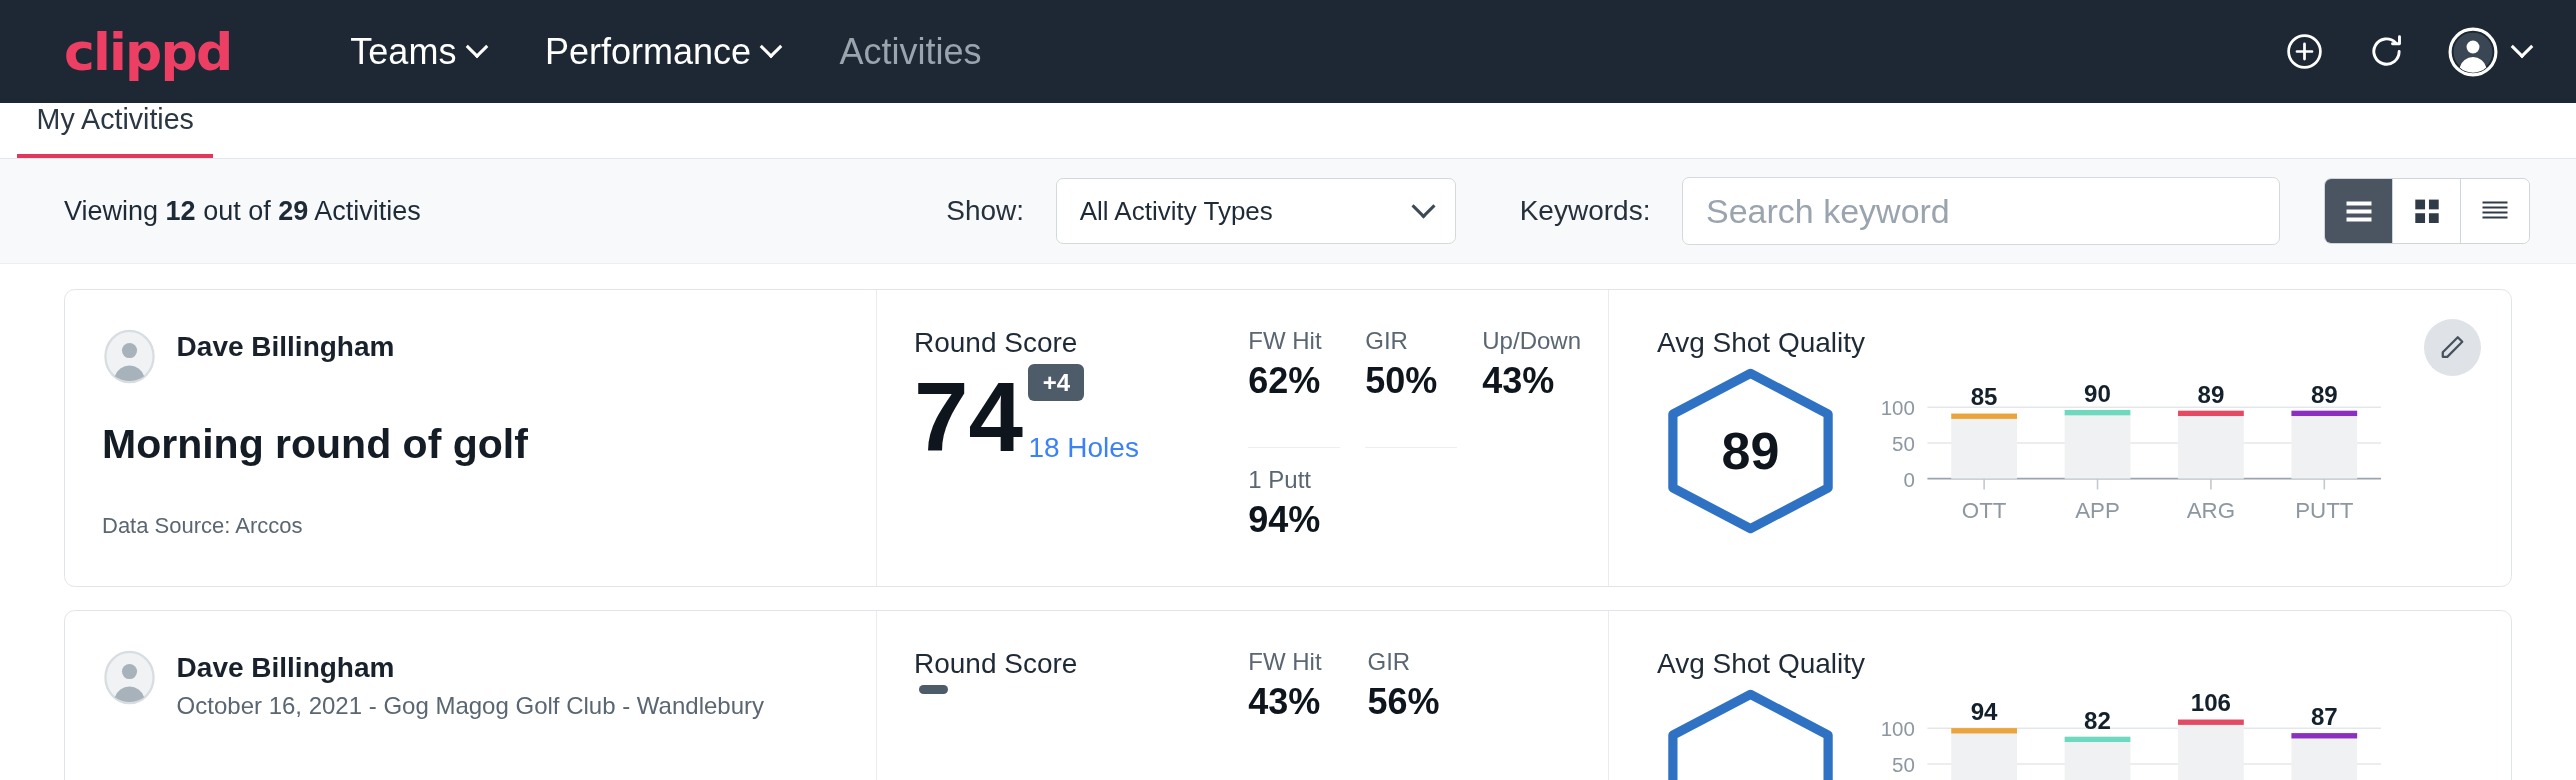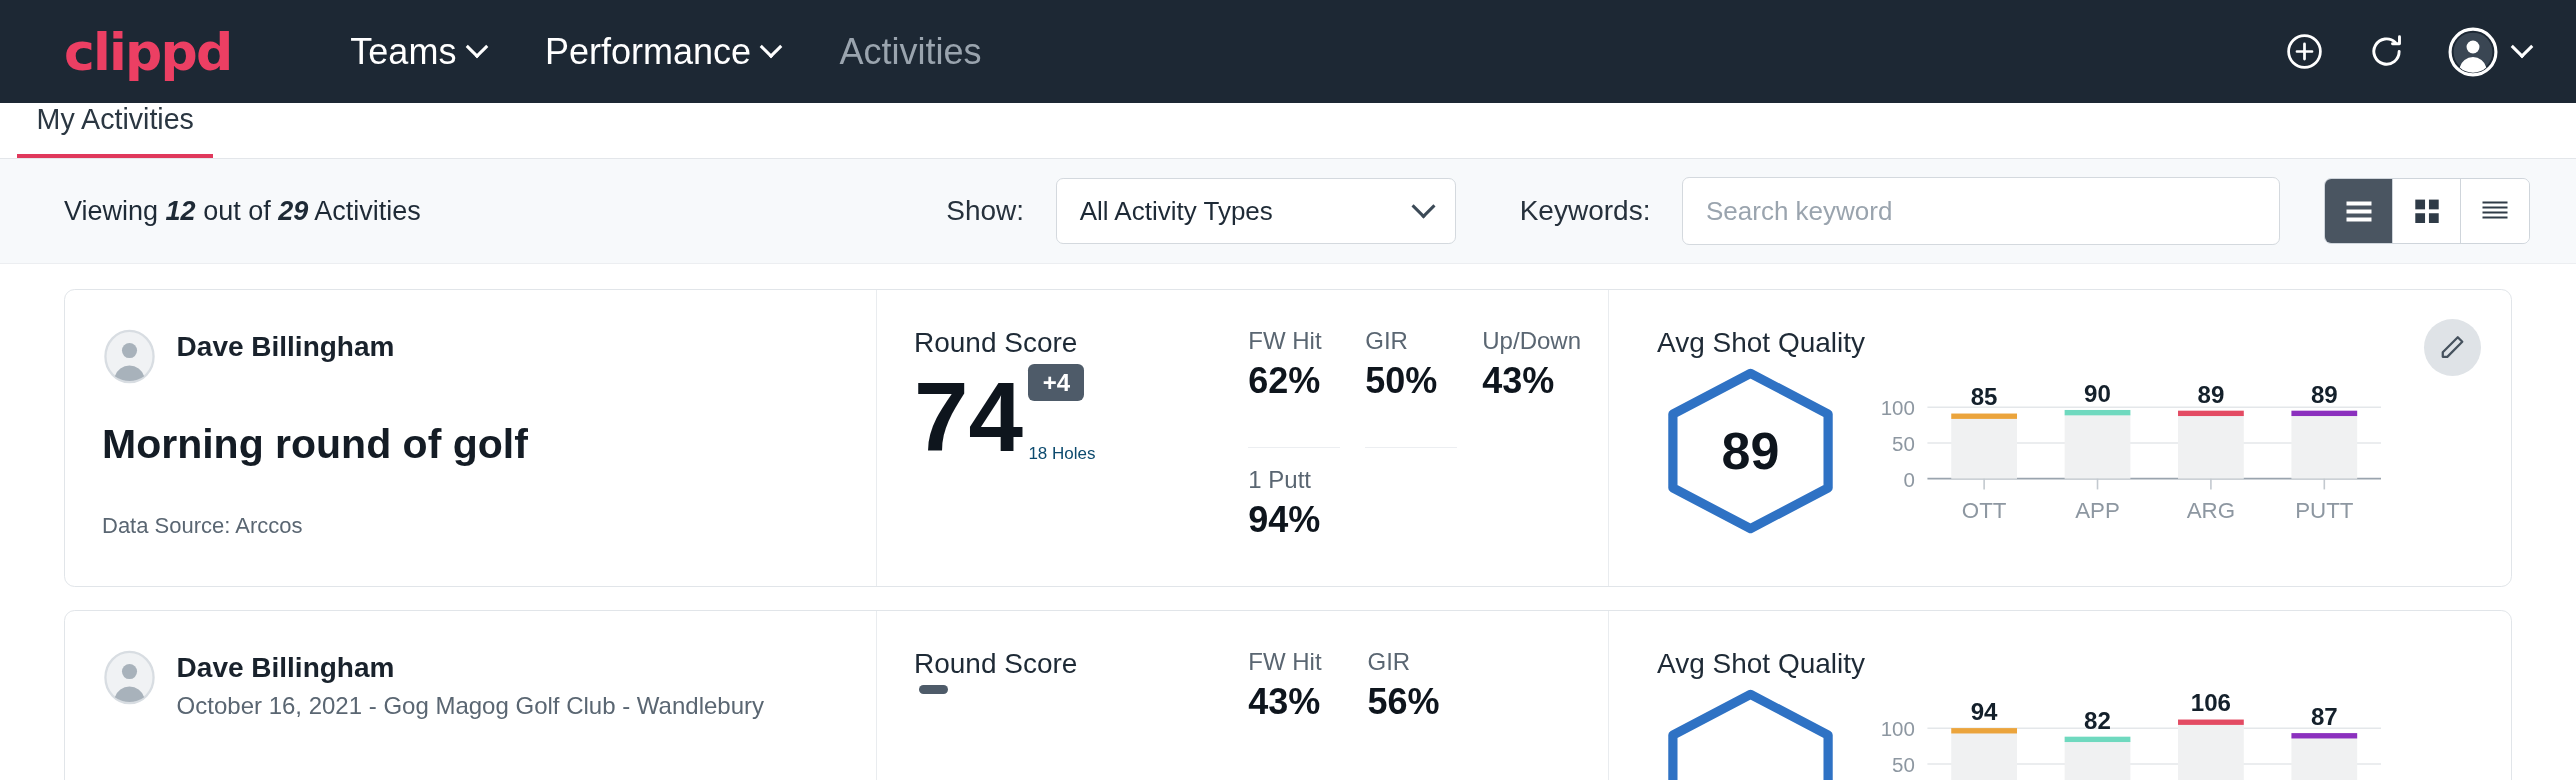--- a/index.html
+++ b/index.html
@@ -72,21 +72,21 @@
   
   .filterbar {
     background: #f7f9fb;
     height: 105px;
     display: flex;
     align-items: center;
     padding: 0 46px 0 64px;
     border-bottom: 0.9px solid #eceef1;
   }
   .viewing { font-size: 27px; color: #1e2a36; white-space: nowrap; }
-  .viewing b { font-weight: 700; font-style: italic; }
+  .viewing b { font-weight: 700; }
   .filters-right {
     margin-left: auto;
     display: flex;
     align-items: center;
     gap: 12px;
   }
   .flabel { font-size: 28px; color: #26313c; margin-right: 19.6px; white-space: nowrap; }
   .select {
     width: 400px; height: 66px;
     background: #fff;
@@ -109,21 +109,21 @@
     width: 598px; height: 68px;
     background: #fff;
     border: 0.9px solid #d4d9de;
     border-radius: 7.1px;
     display: flex; align-items: center;
     padding: 0 23px;
     margin-right: 32px;
   }
   .searchbox input {
     border: none; outline: none;
-    font-size: 26px; color: #1e2a36;
+    font-size: 34px; color: #1e2a36;
     width: 100%;
     font-family: "Liberation Sans", sans-serif;
     background: transparent;
   }
   .searchbox input::placeholder { color: #9aa4ae; }
   .viewtoggle {
     display: flex;
     border: 0.9px solid #cfd5db;
     border-radius: 7.1px;
     overflow: hidden;
@@ -180,21 +180,21 @@
     font-family: "Liberation Sans", sans-serif;
   }
   .score-side { display: flex; flex-direction: column; justify-content: space-between; height: 100px; margin-left: 5.4px; }
   .badge {
     background: #4e5b69; color: #fff;
     font-size: 24px; font-weight: 700;
     border-radius: 6.2px;
     padding: 4.5px 14.3px;
     align-self: flex-start;
   }
-  .holes { font-size: 17px; color: #0c4a6e; }
+  .holes { font-size: 28px; color: #3b82f6; }
 
   .col-stats {
     width: 375px;
     padding: 37px 27px 0 14.3px;
     border-right: 0.9px solid #e9ecef;
     display: grid;
     grid-template-columns: 1fr 1fr 1fr;
     grid-template-rows: auto auto;
     column-gap: 25px;
   }

